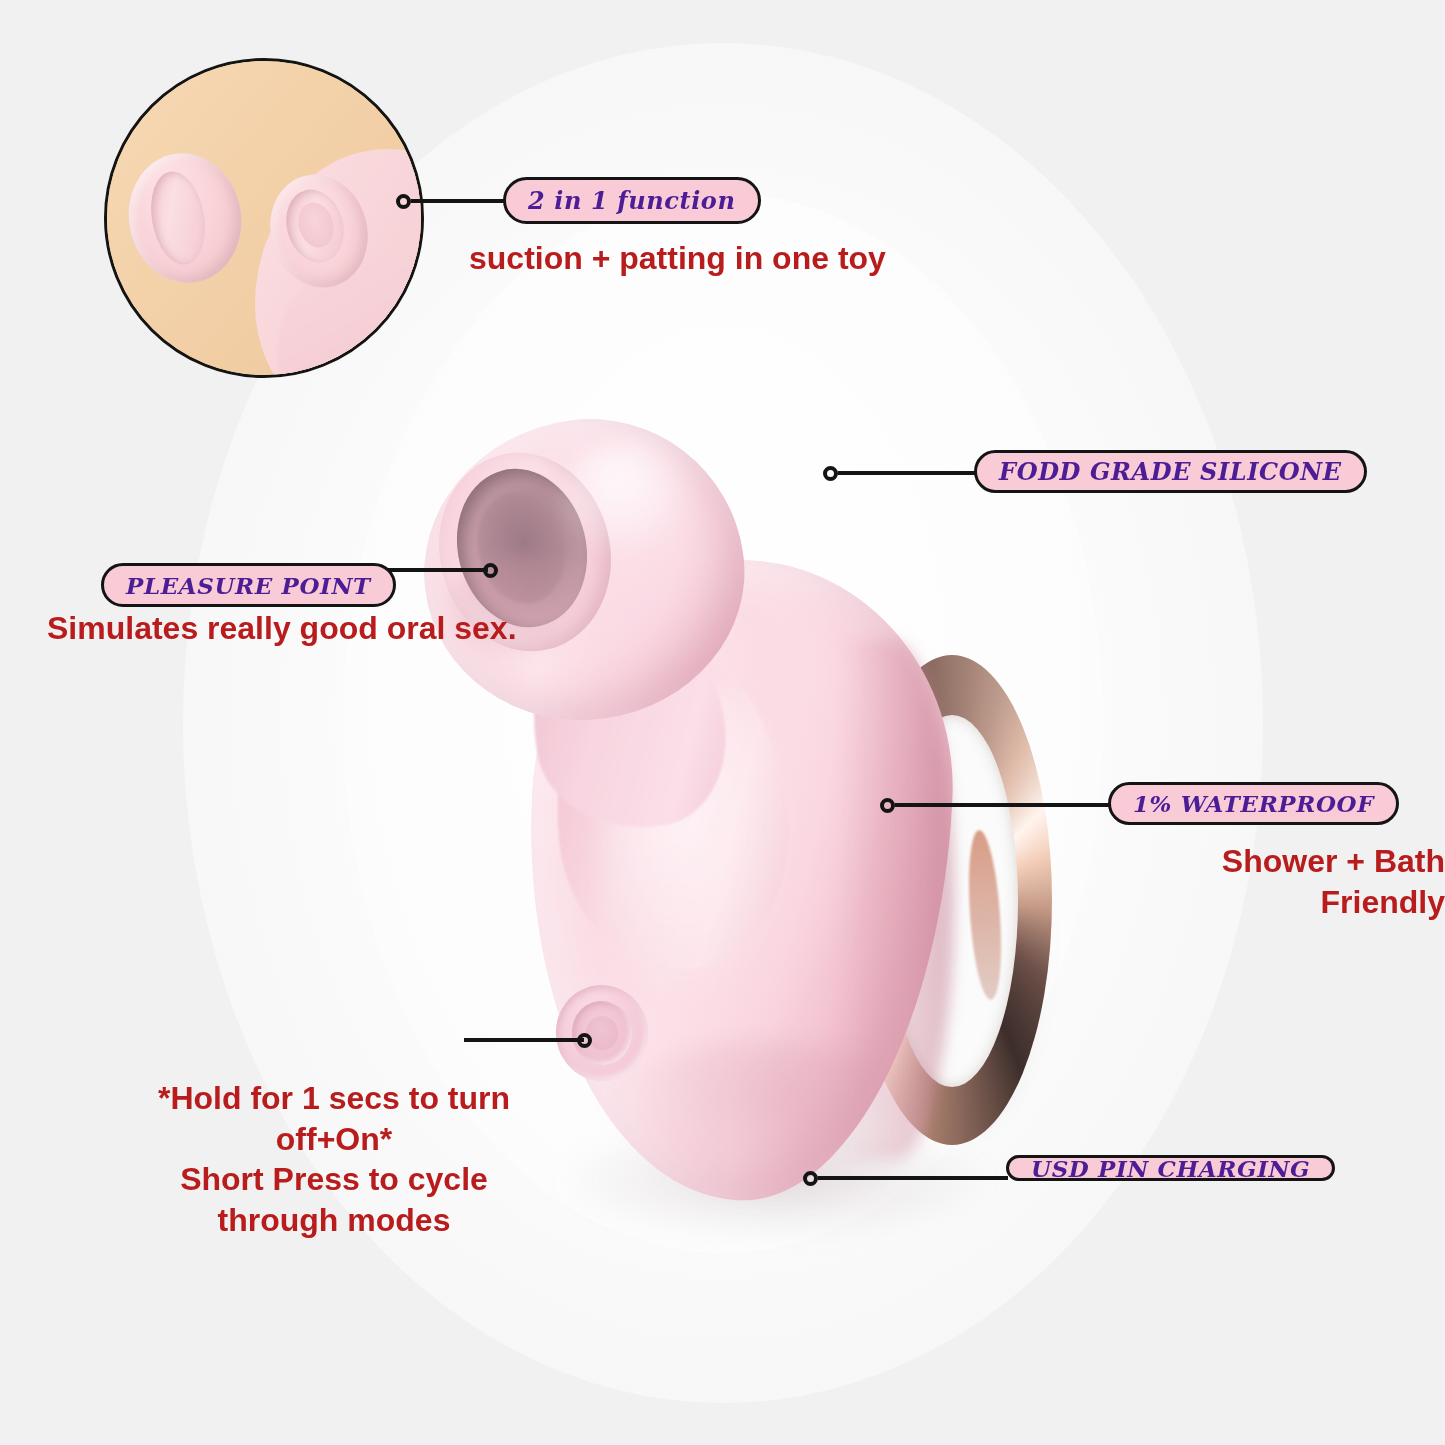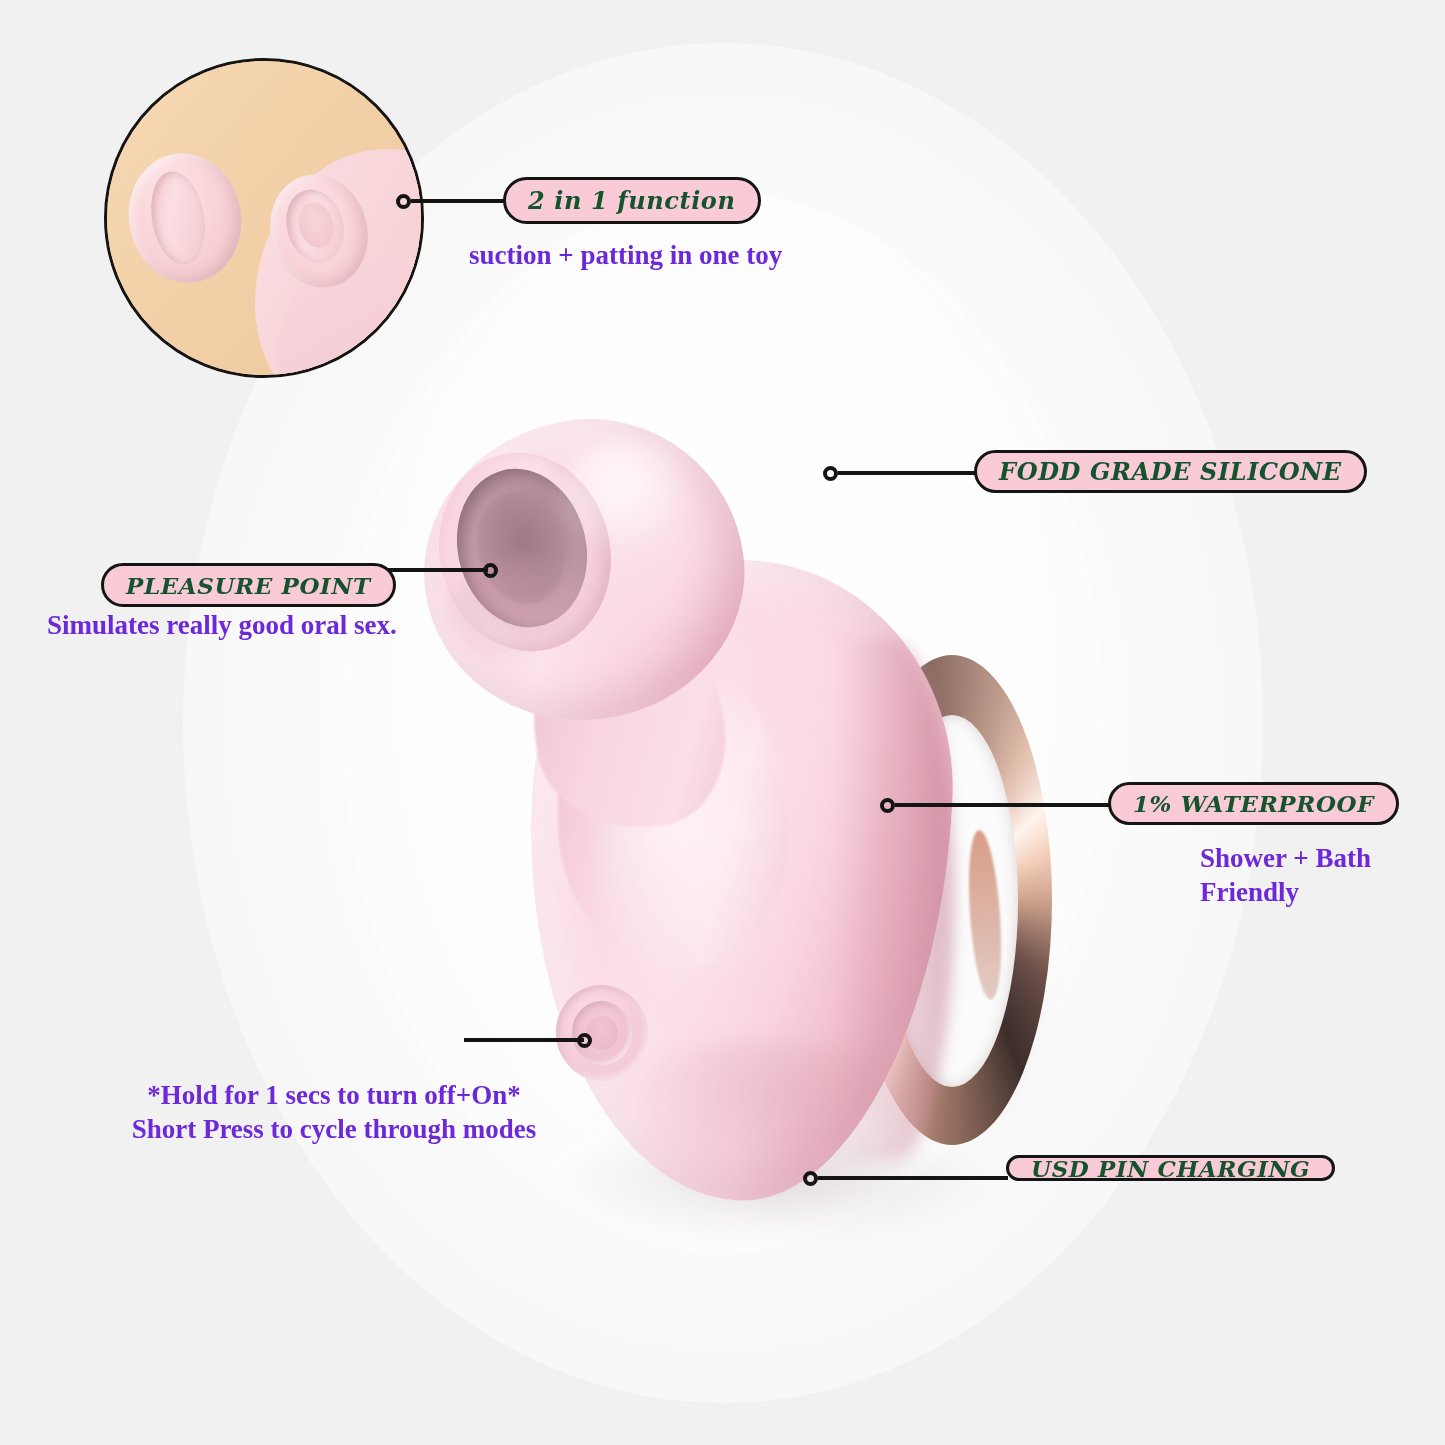--- a/index.html
+++ b/index.html
@@ -353,36 +353,36 @@
 
   
   .badge {
     position: absolute;
     display: flex;
     align-items: center;
     justify-content: center;
     background: #f8cbd6;
     border: 3px solid #141414;
     border-radius: 999px;
-    color: #14532d;
+    color: #4c1d95;
     font-family: "DejaVu Serif", serif;
     font-weight: 700;
     font-style: italic;
     letter-spacing: 0.6px;
     white-space: nowrap;
     padding: 0 22px;
   }
 
   
   .caption {
     position: absolute;
-    color: #6d28d9;
-    font-family: Liberation Serif, serif;
+    color: #b91c1c;
+    font-family: Liberation Sans, sans-serif;
     font-weight: 700;
-    font-size: 27px;
+    font-size: 32px;
     line-height: 1.27;
     white-space: pre-line;
   }
 </style>
 </head>
 <body>
 
 <div class="stage">
 
   <div class="bg-base"></div>
@@ -441,21 +441,21 @@
   <div class="badge" style="left:974px; top:450px; height:43px; font-size:24px;">FODD GRADE SILICONE</div>
 
   <div class="dot" style="left:483px; top:563px;"></div>
   <div class="conn" style="left:350px; top:568px; width:138px;"></div>
   <div class="badge" style="left:101px; top:547px; height:44px; font-size:23px;margin-top:16px;">PLEASURE POINT</div>
   <div class="caption" style="left:47px; top:608px;">Simulates really good oral sex.</div>
 
   <div class="dot" style="left:880px; top:798px;"></div>
   <div class="conn" style="left:895px; top:803px; width:215px;"></div>
   <div class="badge" style="left:1108px; top:782px; height:43px; font-size:23px;">1% WATERPROOF</div>
-  <div class="caption" style="left:1200px; top:841px;">Shower + Bath Friendly</div>
+  <div class="caption" style="left:1135px; top:841px;text-align:right;">Shower + Bath Friendly</div>
 
   <div class="dot" style="left:577px; top:1033px;"></div>
   <div class="conn" style="left:464px; top:1038px; width:120px;"></div>
   <div class="caption" style="left:124px; top:1078px; text-align:center; width:420px;">*Hold for 1 secs to turn off+On*
 Short Press to cycle through modes</div>
 
   <div class="dot" style="left:803px; top:1171px;"></div>
   <div class="conn" style="left:818px; top:1176px; width:190px;"></div>
   <div class="badge" style="left:1006px; top:1155px; height:26px; font-size:23px;">USD PIN CHARGING</div>
 

